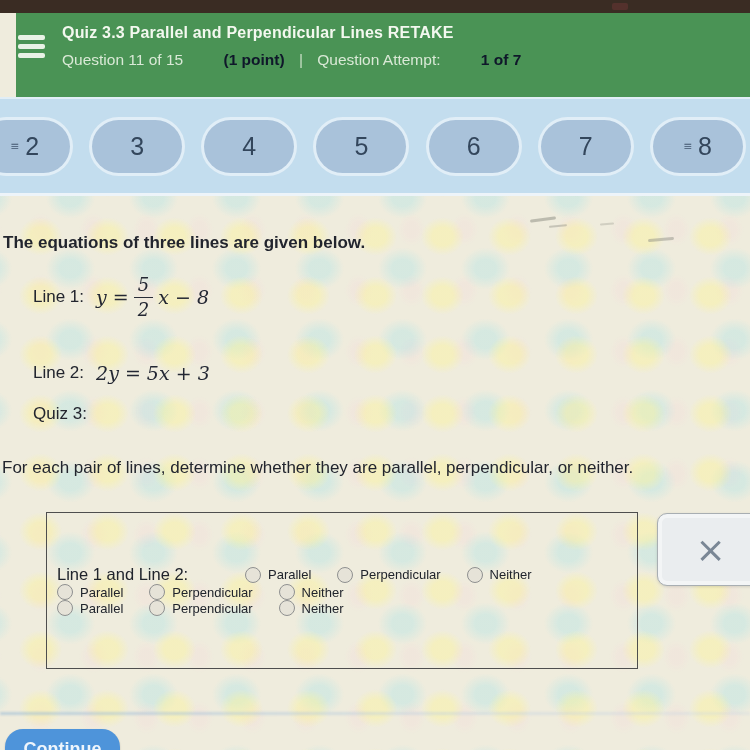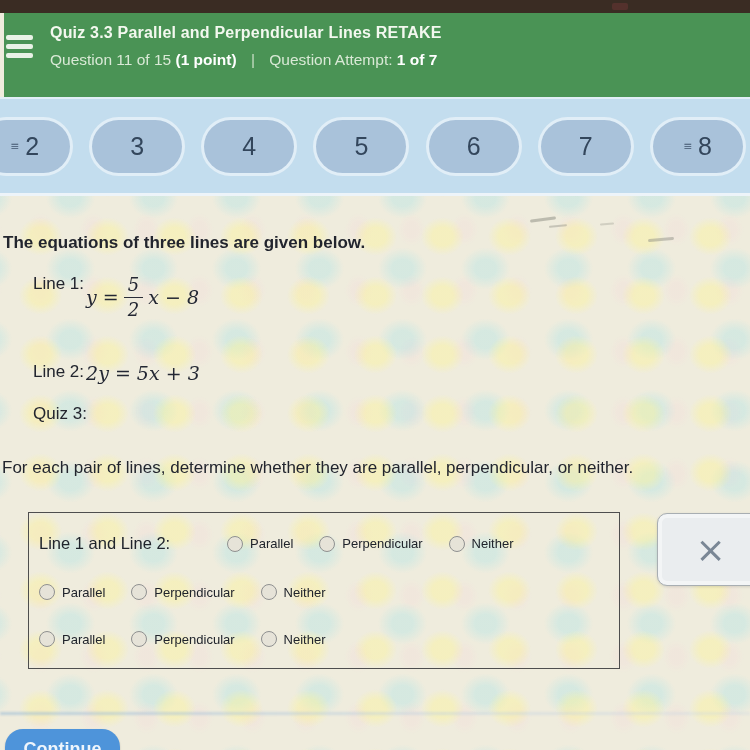--- a/index.html
+++ b/index.html
@@ -4,27 +4,27 @@
 <style>
   html,body{margin:0;padding:0;}
   body{width:750px;height:750px;overflow:hidden;font-family:"Liberation Sans",sans-serif;}
   .screen{position:relative;width:750px;height:750px;overflow:hidden;background:#efecdd;}
 
   
   .bezel{position:absolute;top:0;left:0;right:0;height:13px;background:#3a2c23;}
   .bezel-mark{position:absolute;left:612px;top:3px;width:16px;height:7px;background:#5d3330;opacity:.75;border-radius:2px;}
 
   
-  .header{position:absolute;top:13px;left:4px;right:0;height:84px;background:linear-gradient(#47905­2,#4d9758);background-color:#4a9355;}
+  .header{position:absolute;top:13px;left:16px;right:0;height:84px;background:linear-gradient(#47905­2,#4d9758);background-color:#4a9355;}
   .hamburger{position:absolute;left:2px;top:22px;width:30px;height:28px;cursor:pointer;}
   .hamburger .bar{display:block;width:27px;height:4.5px;background:#e9f2e6;margin-bottom:4.5px;border-radius:2px;}
   .header-text{position:absolute;left:46px;top:11px;}
   .header-title{font-size:16px;font-weight:bold;color:#f3f8ef;letter-spacing:.2px;margin-bottom:9px;}
   .header-sub{font-size:15.5px;color:#d9e9d6;}
-  .header-sub .bold{font-weight:bold;color:#ffffff;}
+  .header-sub .bold{font-weight:bold;color:#0f172a;margin-left:36px;}
   .sub-sep{margin:0 10px;color:#c9dfc6;}
 
   
   .pill-band{position:absolute;top:97px;left:0;right:0;height:99px;background:#c3ddee;
     border-top:2px solid rgba(255,255,255,.5);border-bottom:3px solid rgba(255,255,255,.7);
     display:flex;align-items:center;justify-content:space-between;padding:0 7px 0 0;box-sizing:border-box;}
   .pill{width:90px;height:53px;background:#a9c2da;border-radius:27px;
     box-shadow:0 0 0 3px rgba(255,255,255,.5);display:flex;align-items:center;justify-content:center;gap:7px;
     color:#33465c;font-size:25px;font-weight:500;cursor:pointer;flex:0 0 auto;}
   .pill-first{margin-left:-20px;}
@@ -36,35 +36,35 @@
       radial-gradient(rgba(252,244,150,.42) 22%, rgba(252,244,150,0) 46%),
       radial-gradient(rgba(150,225,235,.28) 18%, rgba(150,225,235,0) 42%),
       radial-gradient(rgba(250,200,215,.15) 15%, rgba(250,200,215,0) 38%);
     background-size:67px 59px,83px 71px,53px 61px;
     background-position:7px 11px,29px 37px,14px 3px;}
 
   .smudge{position:absolute;background:#8a8a80;border-radius:2px;}
 
   .intro{position:absolute;left:3px;top:37px;font-size:17px;font-weight:700;color:#22252e;}
 
-  .eqline{position:absolute;display:flex;align-items:flex-start;gap:2px;}
+  .eqline{position:absolute;display:flex;align-items:center;gap:12px;}
   .eq1{left:33px;top:78px;}
   .eq2{left:33px;top:166px;}
   .eq3{left:33px;top:208px;}
   .eq-label{font-size:17px;color:#22252e;font-weight:500;}
   .math{font-family:"DejaVu Serif",serif;font-style:italic;font-size:19px;color:#232733;display:flex;align-items:center;gap:5px;}
   .frac{display:inline-flex;flex-direction:column;align-items:center;font-size:18px;line-height:1.2;}
   .frac .num{border-bottom:1.6px solid #2a2d38;padding:0 4px 1px;}
   .frac .den{padding-top:1px;}
 
   .prompt{position:absolute;left:2px;top:262px;width:750px;white-space:nowrap;overflow:hidden;
     font-size:17px;font-weight:500;color:#22252e;}
 
-  .answer-table{position:absolute;left:28px;top:316px;width:592px;height:157px;border:1.5px solid #4e4e4e;
-    box-sizing:border-box;display:flex;flex-direction:column;justify-content:space-between;padding:21px 0;}
+  .answer-table{position:absolute;left:46px;top:316px;width:592px;height:157px;border:1.5px solid #4e4e4e;
+    box-sizing:border-box;display:flex;flex-direction:column;justify-content:center;padding:21px 0;}
   .row{display:flex;align-items:center;padding-left:10px;}
   .row-label{width:188px;font-size:16.5px;color:#20242c;}
   .opt{display:flex;align-items:center;margin-right:26px;cursor:pointer;}
   .radio{width:16px;height:16px;border-radius:50%;border:1.5px solid #8f9090;background:#e6e3d8;margin-right:7px;box-sizing:border-box;}
   .opt-label{font-size:13px;color:#20242c;}
 
   .close-btn{position:absolute;left:657px;top:317px;width:105px;height:71px;background:#eaedef;
     border:1.5px solid #a8aeb2;border-radius:10px;
     box-shadow:0 1px 3px rgba(0,0,0,.12), inset 0 0 0 4px rgba(255,255,255,.45);
     display:flex;align-items:center;justify-content:center;cursor:pointer;}

